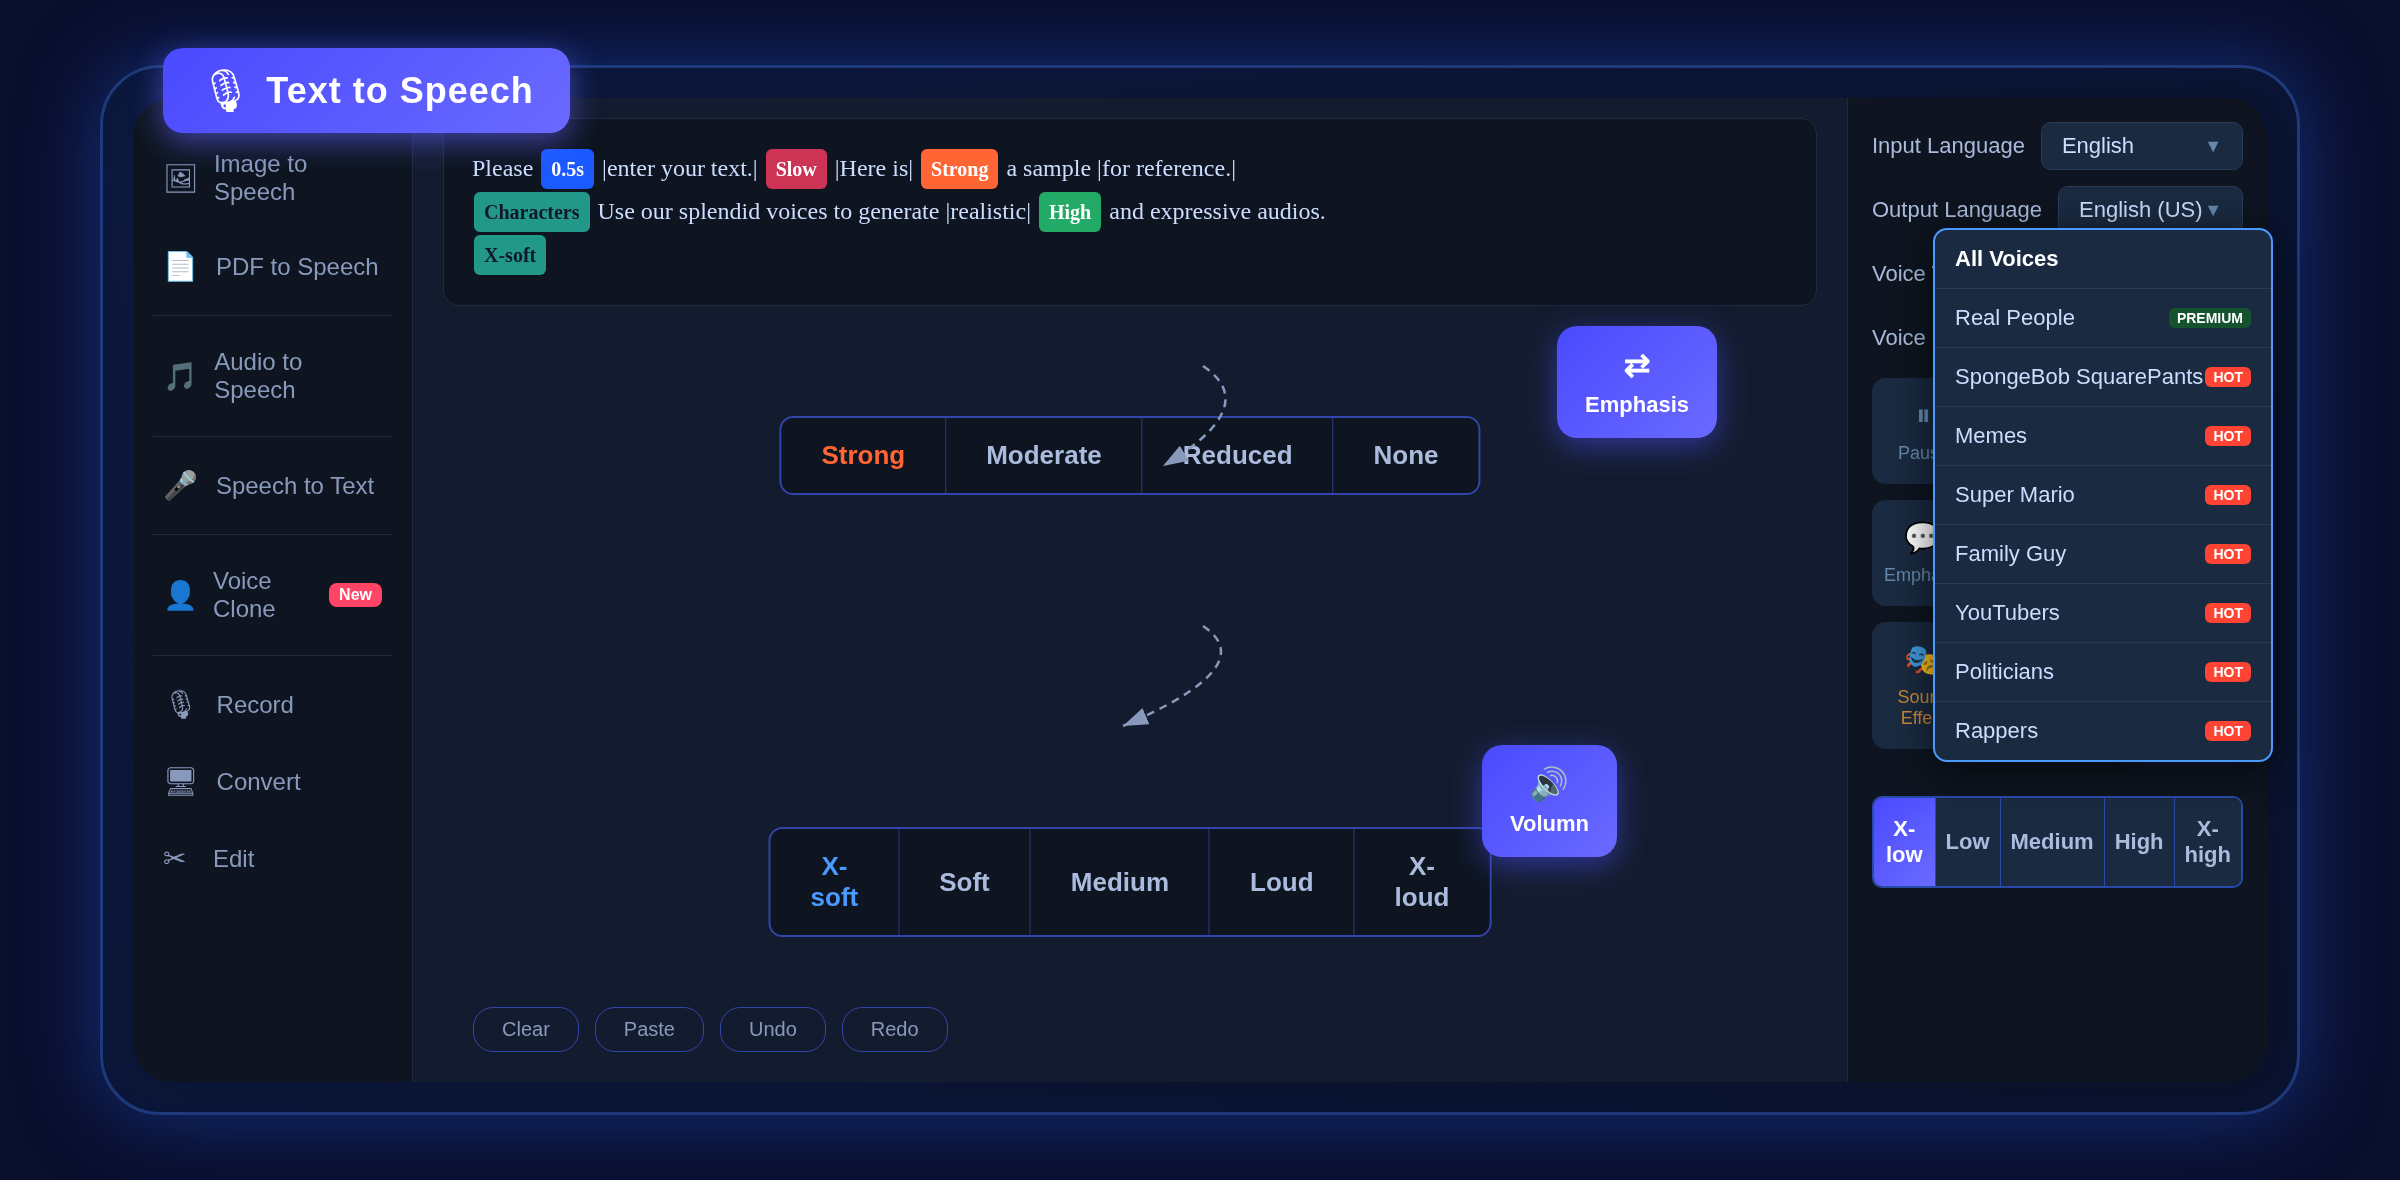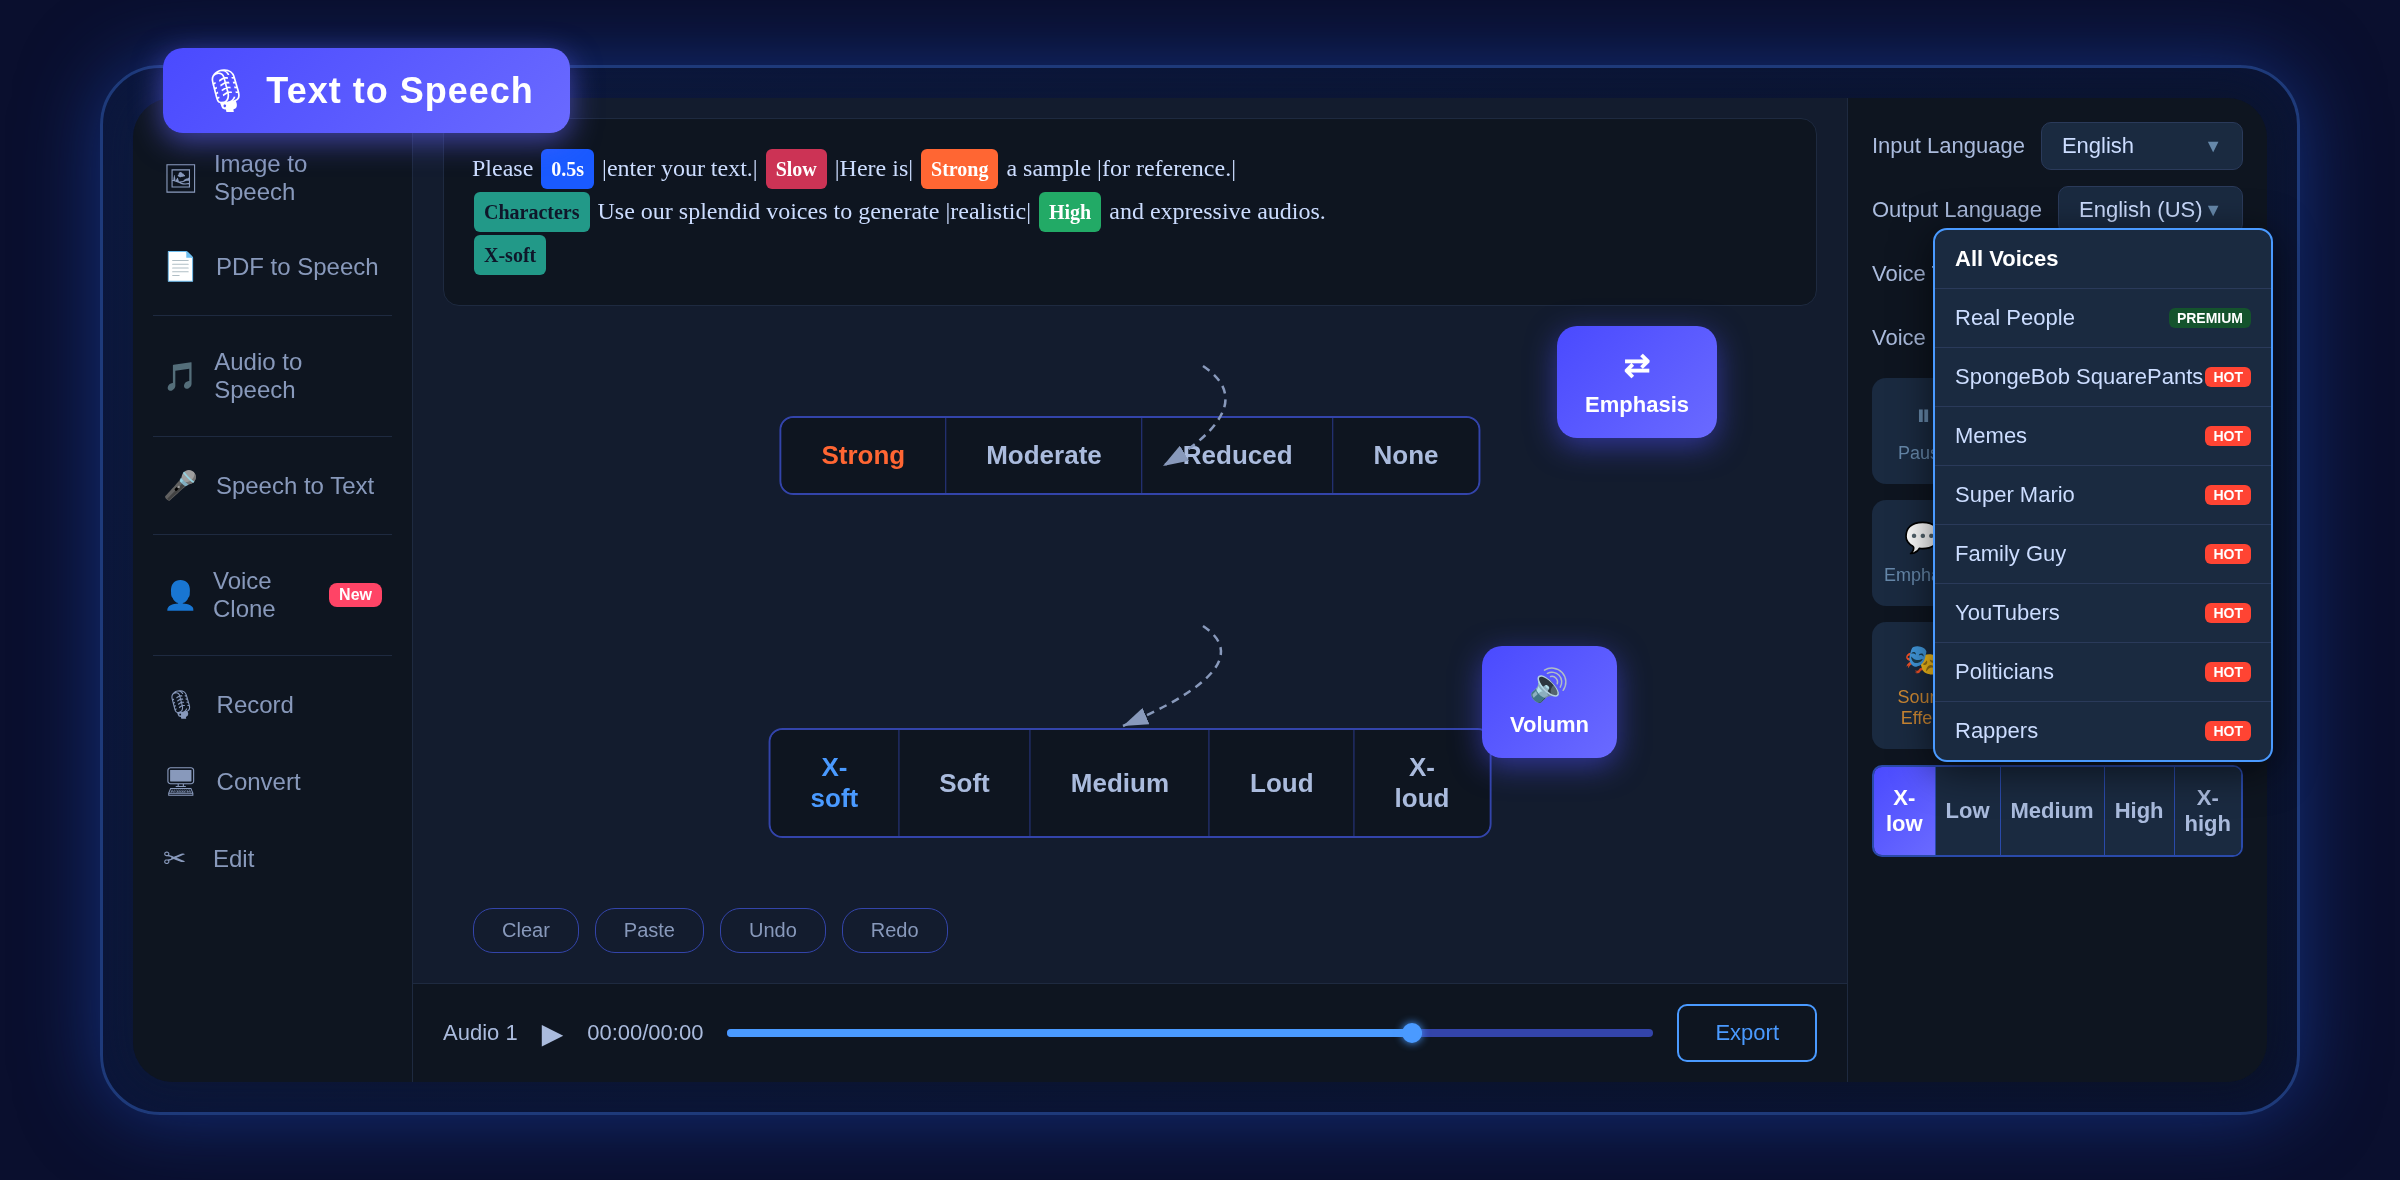--- a/index.html
+++ b/index.html
@@ -331,20 +331,21 @@
     .feature-item.gold .fi-icon { color: #cc8833; }
     .feature-item.gold .fi-label { color: #cc8833; }
 
     
     .pitch-btn-row {
       display: flex;
       gap: 0;
       border: 2px solid #2a4aaa;
       border-radius: 10px;
       overflow: hidden;
+      margin-top: 31px;
     }
     .pitch-btn {
       flex: 1;
       padding: 18px 10px;
       font-size: 22px;
       font-weight: 600;
       color: #aabbdd;
       background: #1a2a40;
       border: none;
       border-right: 1px solid #2a4aaa;
@@ -539,30 +540,20 @@
         </div>
 
         <div class="bottom-toolbar">
           <button class="tool-btn">Clear</button>
           <button class="tool-btn">Paste</button>
           <button class="tool-btn">Undo</button>
           <button class="tool-btn">Redo</button>
         </div>
       </div>
 
-      <div class="audio-bar">
-        <span class="audio-name">Audio 1</span>
-        <span class="play-btn">▶</span>
-        <span class="time-display">00:00/00:00</span>
-        <div class="progress-bar">
-          <div class="progress-fill"></div>
-          <div class="progress-thumb"></div>
-        </div>
-        <button class="export-btn">Export</button>
-      </div>
     </div>
 
     <div class="right-panel">
 
       <div class="field-row">
         <span class="field-label">Input Language</span>
         <div class="field-value">
           <span>English</span>
           <span class="arrow">▼</span>
         </div>

